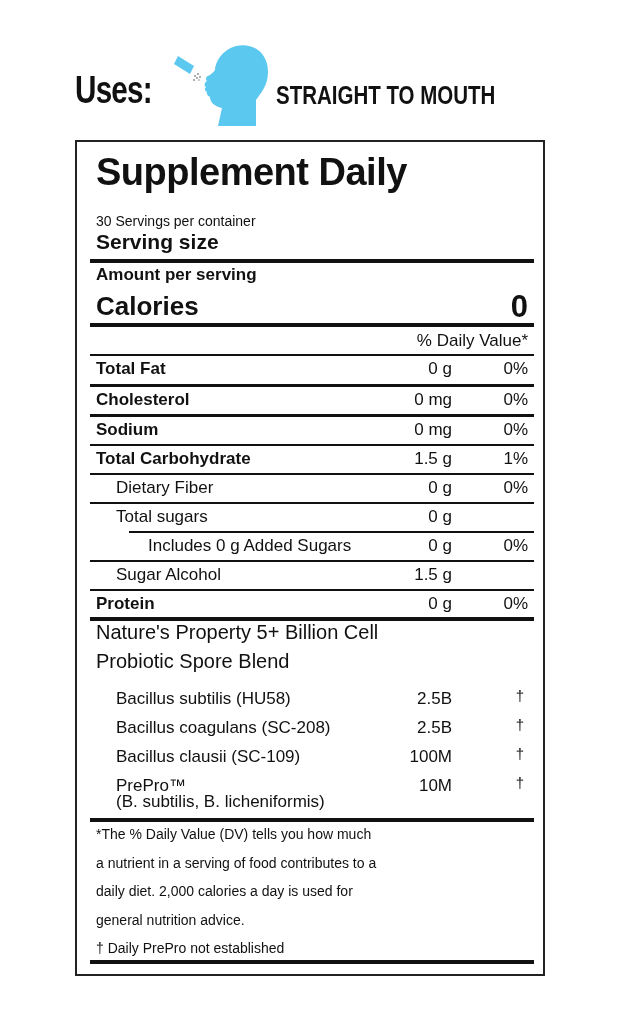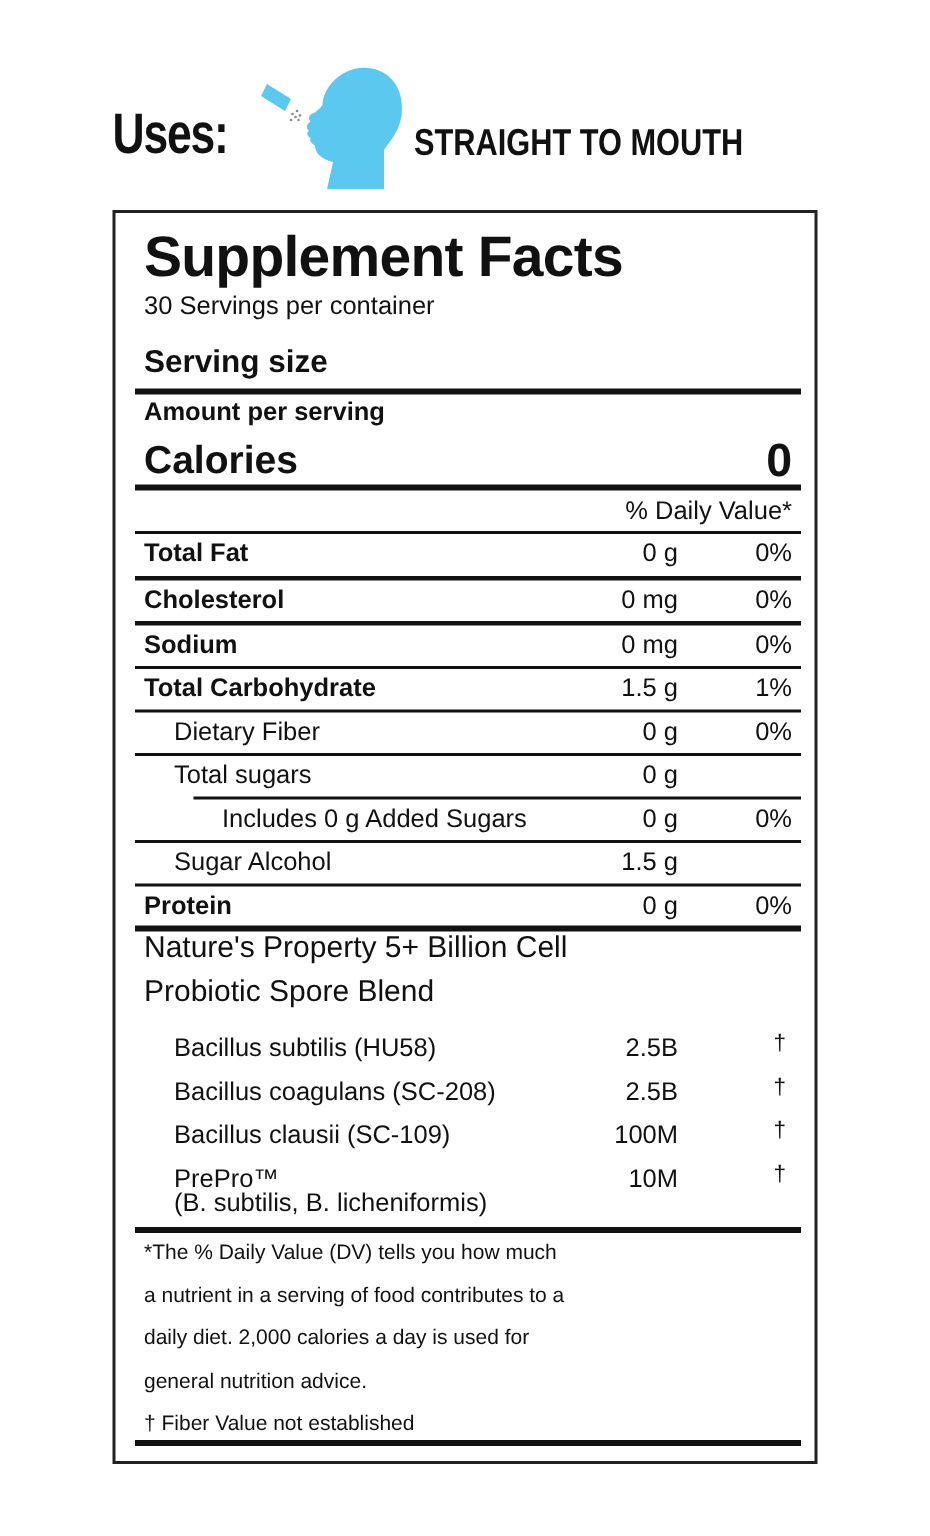--- a/index.html
+++ b/index.html
@@ -13,21 +13,21 @@
   .head-icon { position: absolute; left: 170px; top: 42px; width: 105px; height: 86px; }
   .uses-value { position: absolute; left: 276px; top: 80px; font-size: 25px; font-weight: 700;
                 transform: scaleX(0.82); transform-origin: left center; line-height: 30px; color: #111; letter-spacing: 0px; }
 
   .facts-box { position: absolute; left: 75px; top: 140px; width: 466px; height: 832px;
                border: 2px solid #222; box-sizing: content-box; }
   .inner { position: absolute; left: 13px; top: 0; width: 444px; }
 
   .title { position: absolute; left: 6px; top: 8px; font-size: 38px; font-weight: 700; line-height: 44px;
            letter-spacing: -0.5px; white-space: nowrap; }
-  .servings { position: absolute; left: 6px; top: 51px; font-size: 17px; line-height: 22px; }
+  .servings { position: absolute; left: 6px; top: 68px; font-size: 14px; line-height: 22px; }
   .serving-size-row { position: absolute; left: 6px; right: 0; top: 88px; height: 28px; font-size: 21px; font-weight: 700; }
   .serving-size-row .lbl { position: absolute; left: 0; top: 0; }
   .serving-size-row .val { position: absolute; right: 0; top: 0; }
 
   .rule { position: absolute; left: 0; right: 0; background: #111; }
   .r-thick { height: 4px; }
   .r-med { height: 3px; }
   .r-thin { height: 1.5px; }
 
   .amount-per { position: absolute; left: 6px; top: 122px; font-size: 17px; font-weight: 700; line-height: 22px; }
@@ -70,21 +70,21 @@
       <circle cx="30" cy="35" r="0.9"></circle>
         <circle cx="24" cy="38" r="0.9"></circle>
         <circle cx="29" cy="38" r="0.8"></circle>
     </g>
   </svg>
   <div class="uses-value">STRAIGHT TO MOUTH</div>
 </div>
 
 <div class="facts-box">
   <div class="inner">
-    <div class="title">Supplement Facts</div>
+    <div class="title">Supplement Daily</div>
     <div class="servings">30 Servings per container</div>
     <div class="serving-size-row">
       <span class="lbl">Serving size</span>
     </div>
     <div class="rule r-thick" style="top:117px"></div>
 
     <div class="amount-per">Amount per serving</div>
     <div class="calories-row">
       <span class="lbl">Calories</span>
       <span class="val">0</span>
@@ -181,17 +181,17 @@
       <span class="dag">†</span>
     </div>
     <div class="bsub" style="top:650px">(B. subtilis, B. licheniformis)</div>
     <div class="rule r-thick" style="top:676px"></div>
 
     <div class="footnote" style="top:678px">
       <span class="line">*The % Daily Value (DV) tells you how much</span>
       <span class="line">a nutrient in a serving of food contributes to a</span>
       <span class="line">daily diet. 2,000 calories a day is used for</span>
       <span class="line">general nutrition advice.</span>
-      <span class="line">† Fiber Value not established</span>
+      <span class="line">† Daily PrePro not established</span>
     </div>
     <div class="rule r-thick" style="top:818px"></div>
   </div>
 </div>
 
 </body></html>

